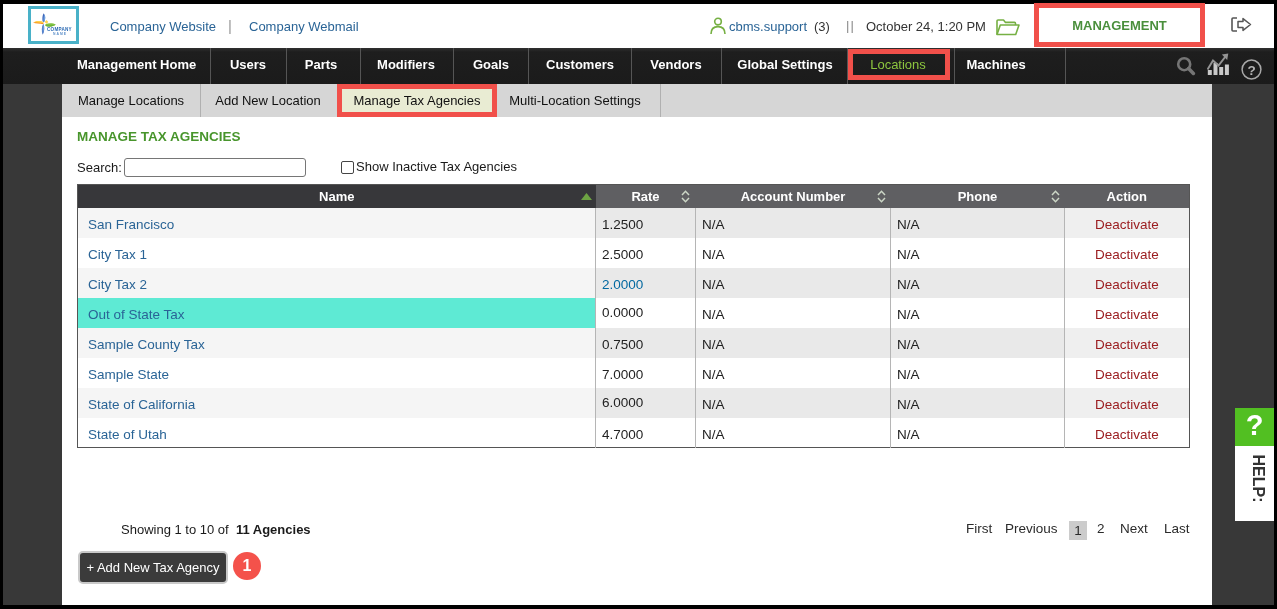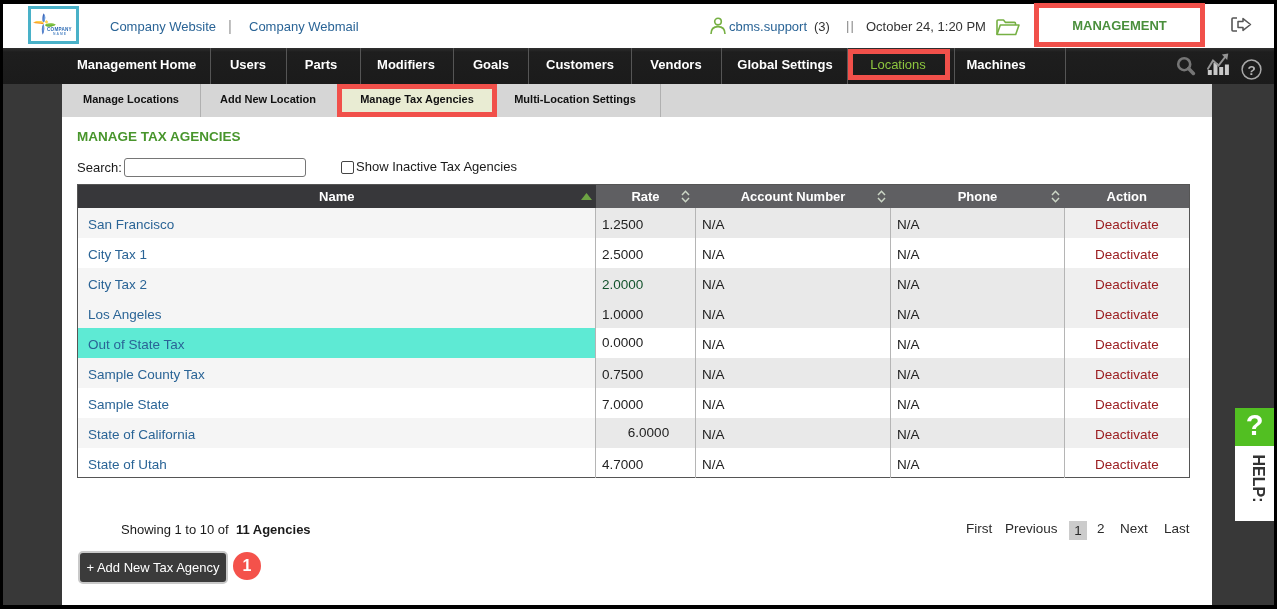--- a/index.html
+++ b/index.html
@@ -4,21 +4,21 @@
 <style>
 *{margin:0;padding:0;box-sizing:border-box;}
 html,body{width:1277px;height:609px;}
 body{position:relative;background:#000;font-family:"Liberation Sans",sans-serif;overflow:hidden;}
 .abs{position:absolute;}
 .ctr{transform:translateX(-50%);}
 a{text-decoration:none;}
 .blue{color:#2a6496;}
 .navitem{position:absolute;top:57px;font-size:13px;font-weight:bold;color:#fff;white-space:nowrap;}
 .sep{position:absolute;top:48px;width:1px;height:36px;background:#555;}
-.tabtxt{position:absolute;top:93px;font-size:11px;color:#111;white-space:nowrap;font-weight:bold;}
+.tabtxt{position:absolute;top:93px;font-size:13px;color:#111;white-space:nowrap;}
 </style>
 </head>
 <body>
 
 <div class="abs" style="left:3px;top:4px;width:1271px;height:44px;background:#fff;"></div>
 
 <div class="abs" style="left:28px;top:6px;width:51px;height:38px;border:3px solid #49b1c8;background:#fff;">
   <svg class="abs" style="left:0px;top:0px;" width="45" height="32" viewBox="0 0 45 32">
     <path d="M12.6,4.3 C14.6,6.8 14.6,10.3 13.1,13 L11.6,12.4 C11.1,9.4 11.4,6.4 12.6,4.3 Z" fill="#3b63b8"></path>
     <path d="M13.4,5.2 C14.7,7.5 14.5,10.5 13.2,12.9 L12.5,12.6 C12.3,9.9 12.6,7.2 13.4,5.2 Z" fill="#6d9fdd"></path>
@@ -167,28 +167,21 @@
       </tr>
       <tr style="height:30px;">
         <td style="background:#fff;padding-left:10px;padding-top:4px;font-size:13.5px;"><a style="color:#2a6496;text-decoration:none;">City Tax 1</a></td>
         <td style="background:#fff;border-left:1px solid #b5b5b5;padding-left:6px;padding-top:4px;font-size:13.5px;color:#222;">2.5000</td>
         <td style="background:#fff;border-left:1px solid #b5b5b5;padding-left:6px;padding-top:4px;font-size:13.5px;color:#222;">N/A</td>
         <td style="background:#fff;border-left:1px solid #b5b5b5;padding-left:6px;padding-top:4px;font-size:13.5px;color:#222;">N/A</td>
         <td style="background:#fff;border-left:1px solid #b5b5b5;text-align:center;padding-top:4px;font-size:13.5px;color:#9b1d20;">Deactivate</td>
       </tr>
       <tr style="height:30px;">
         <td style="background:#f5f5f5;padding-left:10px;padding-top:4px;font-size:13.5px;"><a style="color:#2a6496;text-decoration:none;">City Tax 2</a></td>
-        <td style="background:#e9e9e9;border-left:1px solid #b5b5b5;padding-left:6px;padding-top:4px;font-size:13.5px;color:#14532d;">2.0000</td>
-        <td style="background:#e9e9e9;border-left:1px solid #b5b5b5;padding-left:6px;padding-top:4px;font-size:13.5px;color:#222;">N/A</td>
-        <td style="background:#e9e9e9;border-left:1px solid #b5b5b5;padding-left:6px;padding-top:4px;font-size:13.5px;color:#222;">N/A</td>
-        <td style="background:#efefef;border-left:1px solid #b5b5b5;text-align:center;padding-top:4px;font-size:13.5px;color:#9b1d20;">Deactivate</td>
-      </tr>
-      <tr style="height:30px;">
-        <td style="background:#f5f5f5;padding-left:10px;padding-top:4px;font-size:13.5px;"><a style="color:#2a6496;text-decoration:none;">Los Angeles</a></td>
-        <td style="background:#e9e9e9;border-left:1px solid #b5b5b5;padding-left:6px;padding-top:4px;font-size:13.5px;color:#222;">1.0000</td>
+        <td style="background:#e9e9e9;border-left:1px solid #b5b5b5;padding-left:6px;padding-top:4px;font-size:13.5px;color:#0369a1;">2.0000</td>
         <td style="background:#e9e9e9;border-left:1px solid #b5b5b5;padding-left:6px;padding-top:4px;font-size:13.5px;color:#222;">N/A</td>
         <td style="background:#e9e9e9;border-left:1px solid #b5b5b5;padding-left:6px;padding-top:4px;font-size:13.5px;color:#222;">N/A</td>
         <td style="background:#efefef;border-left:1px solid #b5b5b5;text-align:center;padding-top:4px;font-size:13.5px;color:#9b1d20;">Deactivate</td>
       </tr>
       <tr style="height:30px;">
         <td style="background:#5eead4;padding-left:10px;padding-top:4px;font-size:13.5px;"><a style="color:#2a6496;text-decoration:none;">Out of State Tax</a></td>
         <td style="background:#fff;border-left:1px solid #b5b5b5;padding-left:6px;font-size:13.5px;color:#222;">0.0000</td>
         <td style="background:#fff;border-left:1px solid #b5b5b5;padding-left:6px;padding-top:4px;font-size:13.5px;color:#222;">N/A</td>
         <td style="background:#fff;border-left:1px solid #b5b5b5;padding-left:6px;padding-top:4px;font-size:13.5px;color:#222;">N/A</td>
         <td style="background:#fff;border-left:1px solid #b5b5b5;text-align:center;padding-top:4px;font-size:13.5px;color:#9b1d20;">Deactivate</td>
@@ -202,21 +195,21 @@
       </tr>
       <tr style="height:30px;">
         <td style="background:#fff;padding-left:10px;padding-top:4px;font-size:13.5px;"><a style="color:#2a6496;text-decoration:none;">Sample State</a></td>
         <td style="background:#fff;border-left:1px solid #b5b5b5;padding-left:6px;padding-top:4px;font-size:13.5px;color:#222;">7.0000</td>
         <td style="background:#fff;border-left:1px solid #b5b5b5;padding-left:6px;padding-top:4px;font-size:13.5px;color:#222;">N/A</td>
         <td style="background:#fff;border-left:1px solid #b5b5b5;padding-left:6px;padding-top:4px;font-size:13.5px;color:#222;">N/A</td>
         <td style="background:#fff;border-left:1px solid #b5b5b5;text-align:center;padding-top:4px;font-size:13.5px;color:#9b1d20;">Deactivate</td>
       </tr>
       <tr style="height:30px;">
         <td style="background:#f5f5f5;padding-left:10px;padding-top:4px;font-size:13.5px;"><a style="color:#2a6496;text-decoration:none;">State of California</a></td>
-        <td style="background:#e9e9e9;border-left:1px solid #b5b5b5;padding-left:6px;padding-top:0;font-size:13.5px;color:#222;text-align:center;">6.0000</td>
+        <td style="background:#e9e9e9;border-left:1px solid #b5b5b5;padding-left:6px;padding-top:0;font-size:13.5px;color:#222;">6.0000</td>
         <td style="background:#e9e9e9;border-left:1px solid #b5b5b5;padding-left:6px;padding-top:4px;font-size:13.5px;color:#222;">N/A</td>
         <td style="background:#e9e9e9;border-left:1px solid #b5b5b5;padding-left:6px;padding-top:4px;font-size:13.5px;color:#222;">N/A</td>
         <td style="background:#efefef;border-left:1px solid #b5b5b5;text-align:center;padding-top:4px;font-size:13.5px;color:#9b1d20;">Deactivate</td>
       </tr>
       <tr style="height:30px;">
         <td style="background:#fff;padding-left:10px;padding-top:4px;font-size:13.5px;"><a style="color:#2a6496;text-decoration:none;">State of Utah</a></td>
         <td style="background:#fff;border-left:1px solid #b5b5b5;padding-left:6px;padding-top:4px;font-size:13.5px;color:#222;">4.7000</td>
         <td style="background:#fff;border-left:1px solid #b5b5b5;padding-left:6px;padding-top:4px;font-size:13.5px;color:#222;">N/A</td>
         <td style="background:#fff;border-left:1px solid #b5b5b5;padding-left:6px;padding-top:4px;font-size:13.5px;color:#222;">N/A</td>
         <td style="background:#fff;border-left:1px solid #b5b5b5;text-align:center;padding-top:4px;font-size:13.5px;color:#9b1d20;">Deactivate</td>

